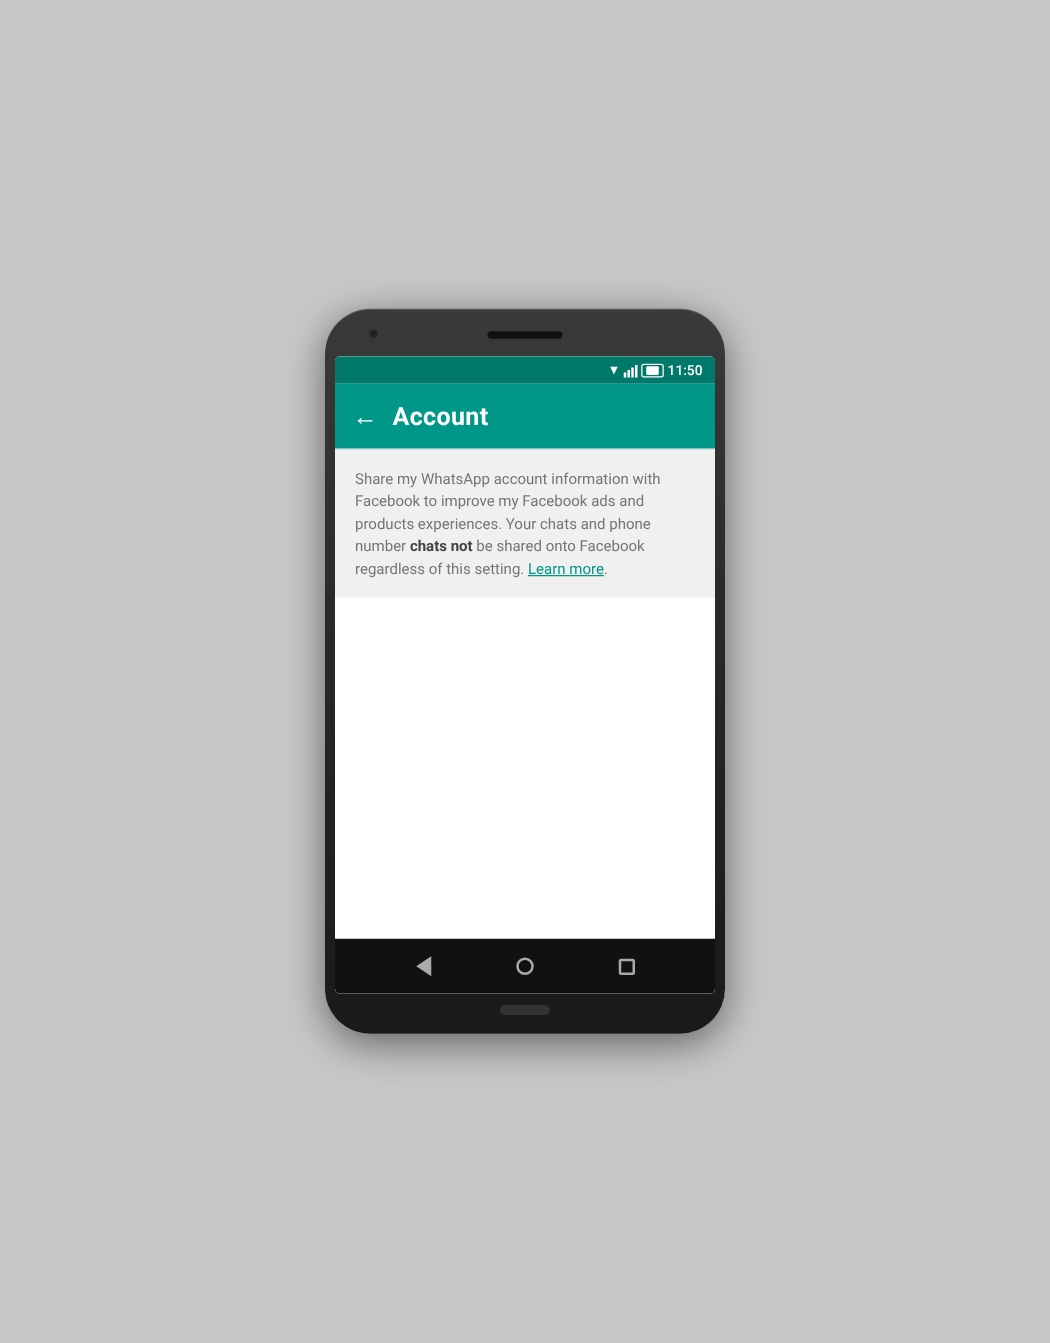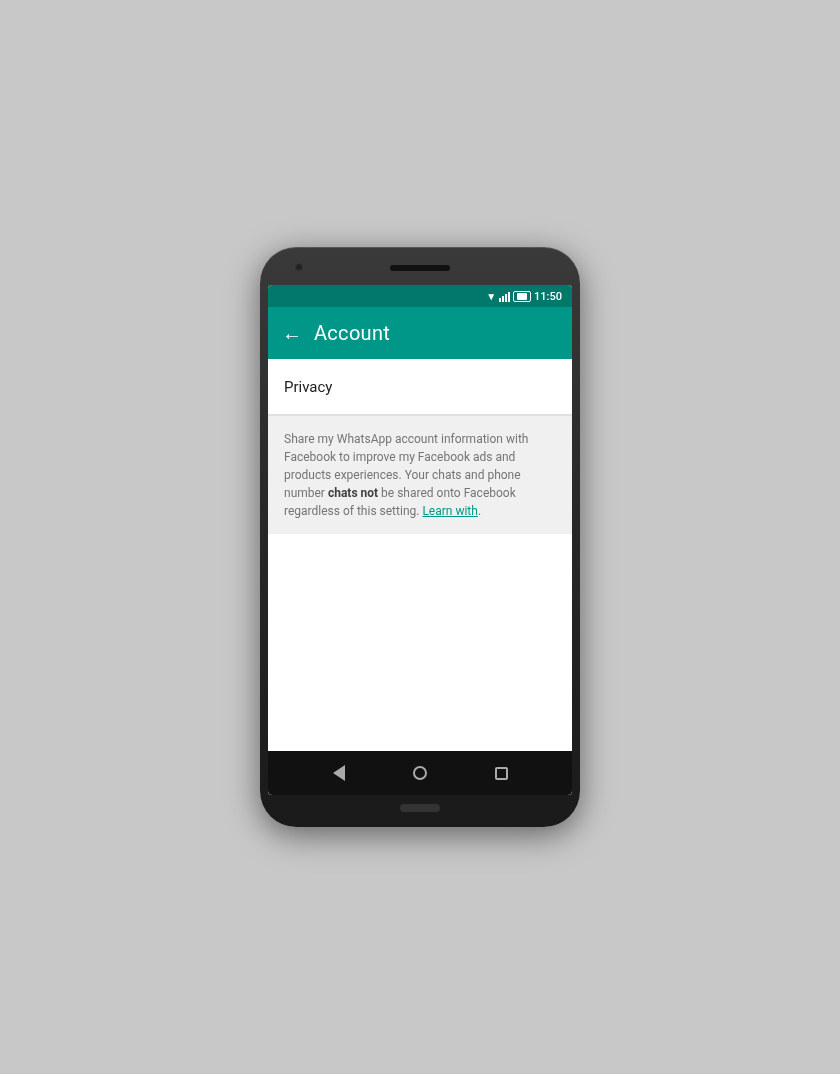--- a/index.html
+++ b/index.html
@@ -123,21 +123,21 @@
 
     .back-arrow {
       color: white;
       font-size: 20px;
       cursor: pointer;
     }
 
     .app-title {
       color: white;
       font-size: 20px;
-      font-weight: 400;
+      font-weight: 700;
       letter-spacing: 0.3px;
     }
 
     .menu-list {
       background: white;
       flex: 1;
       overflow: hidden;
     }
 
     .menu-item {
@@ -285,31 +285,28 @@
       </div>
     </div>
 
     <div class="app-header">
       <span class="back-arrow">←</span>
       <span class="app-title">Account</span>
     </div>
 
     <div class="menu-list">
 
-      <div class="menu-item">
-        <span class="menu-item-text">Privacy</span>
-      </div>
 
 
 
 
 
       <div class="info-section">
         <p class="info-text">
-          <span>Share my WhatsApp account information with Facebook to improve my Facebook ads and products experiences. Your chats and phone number </span><strong>chats not</strong><span> be shared onto Facebook regardless of this setting. </span><a class="info-link">Learn with</a><span>.</span>
+          <span>Share my WhatsApp account information with Facebook to improve my Facebook ads and products experiences. Your chats and phone number </span><strong>chats not</strong><span> be shared onto Facebook regardless of this setting. </span><a class="info-link">Learn more</a><span>.</span>
         </p>
       </div>
     </div>
 
     <div class="phone-bottom-bar">
       <div class="nav-btn">
         <div class="nav-triangle"></div>
       </div>
       <div class="nav-btn">
         <div class="nav-circle"></div>

